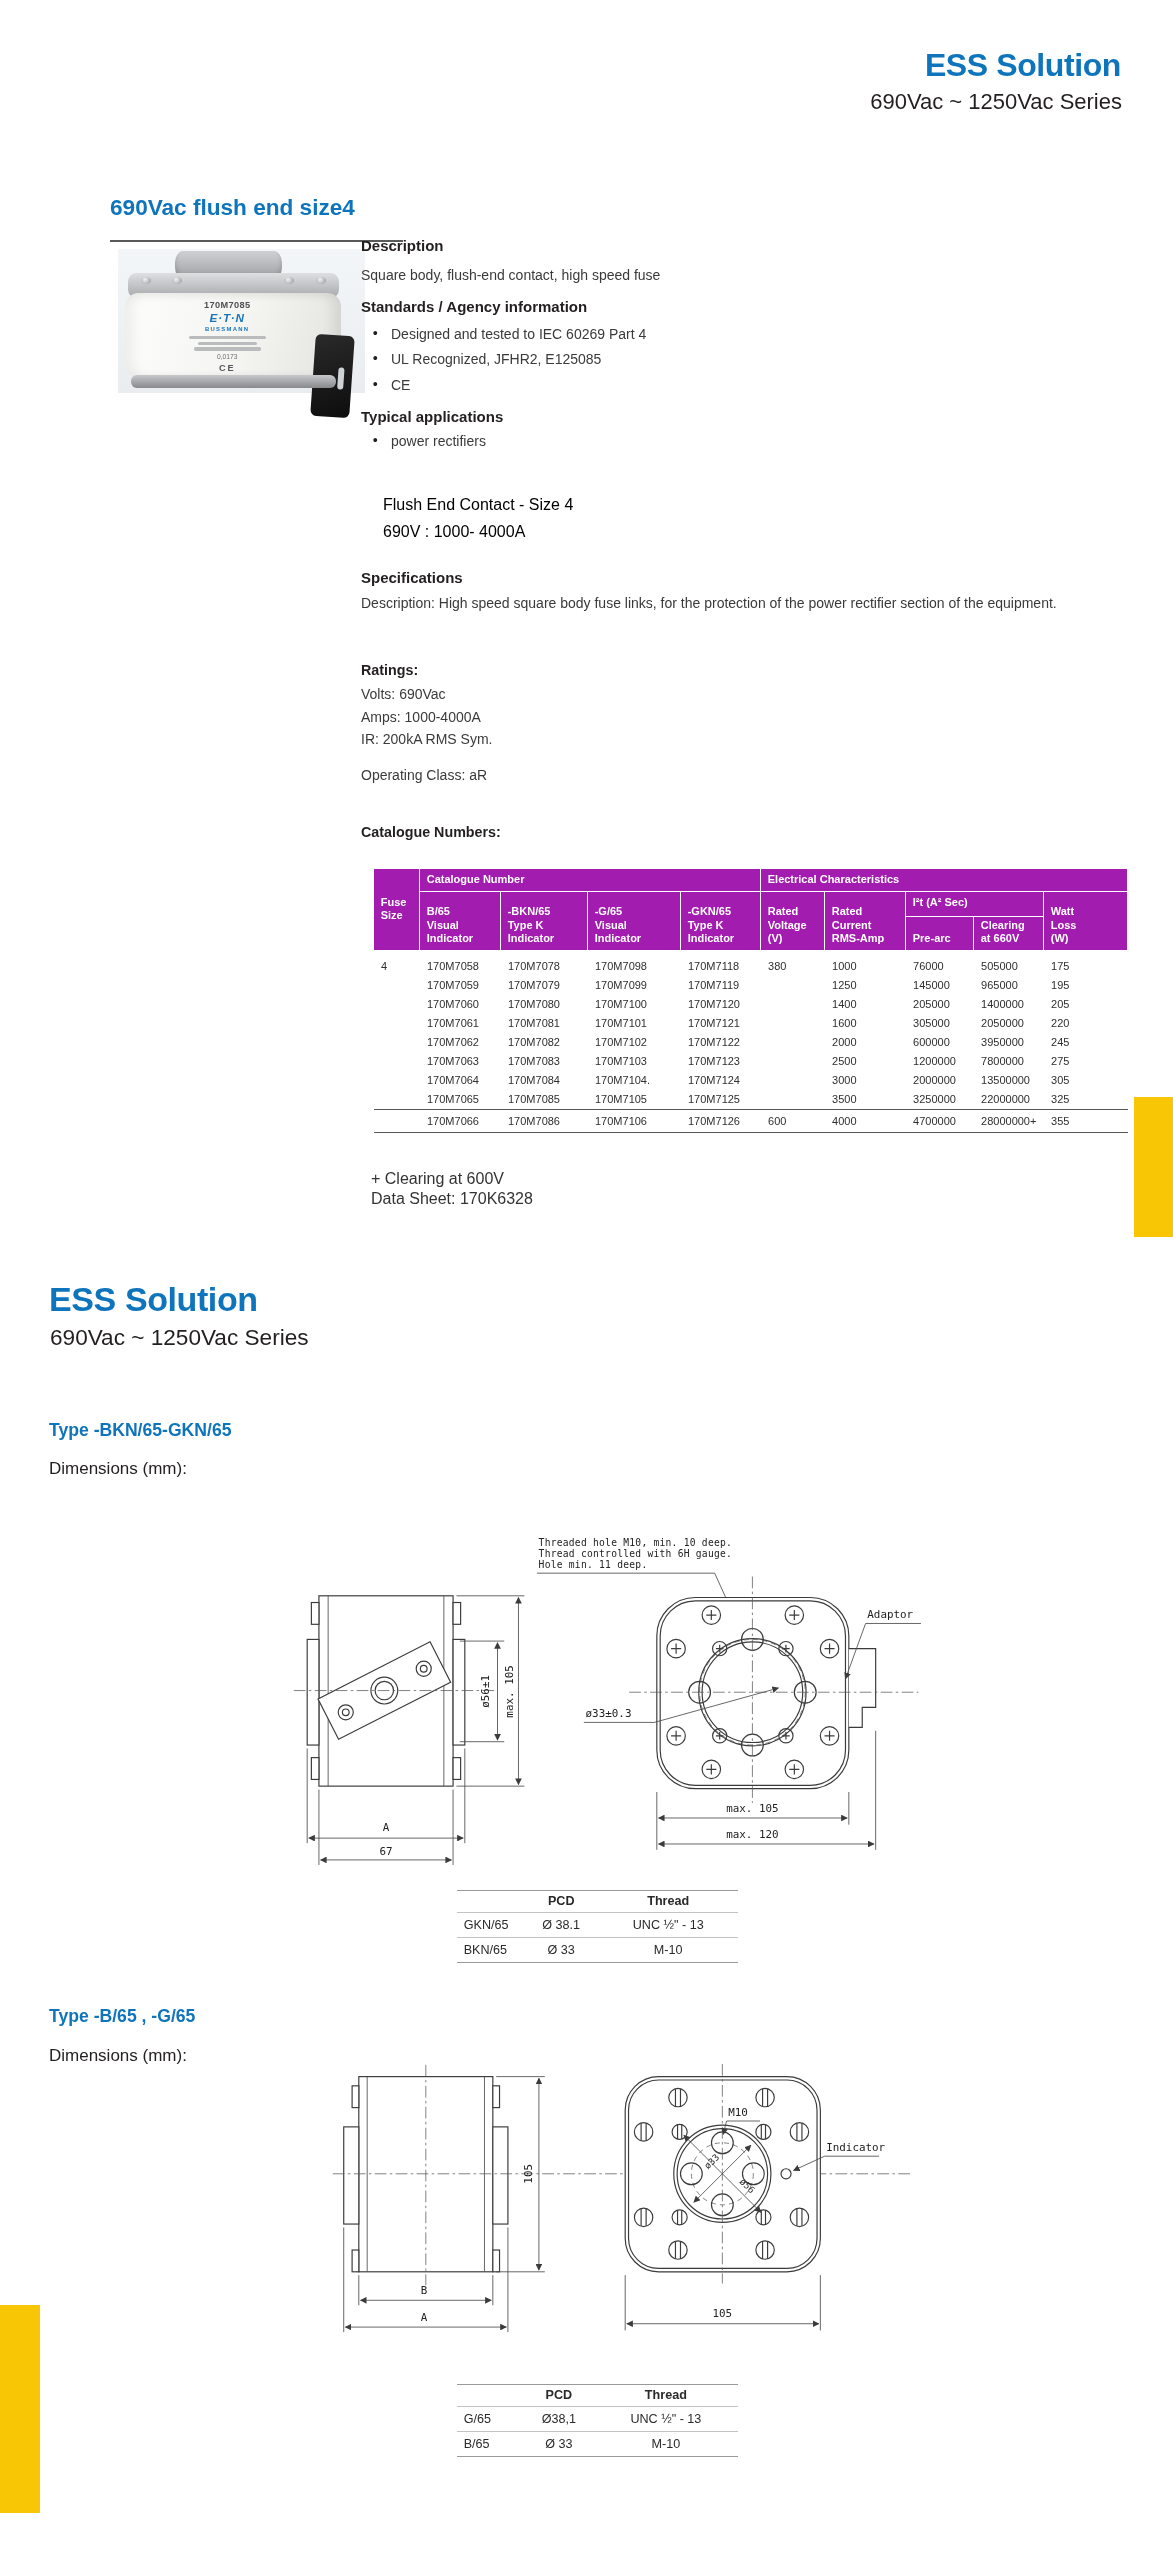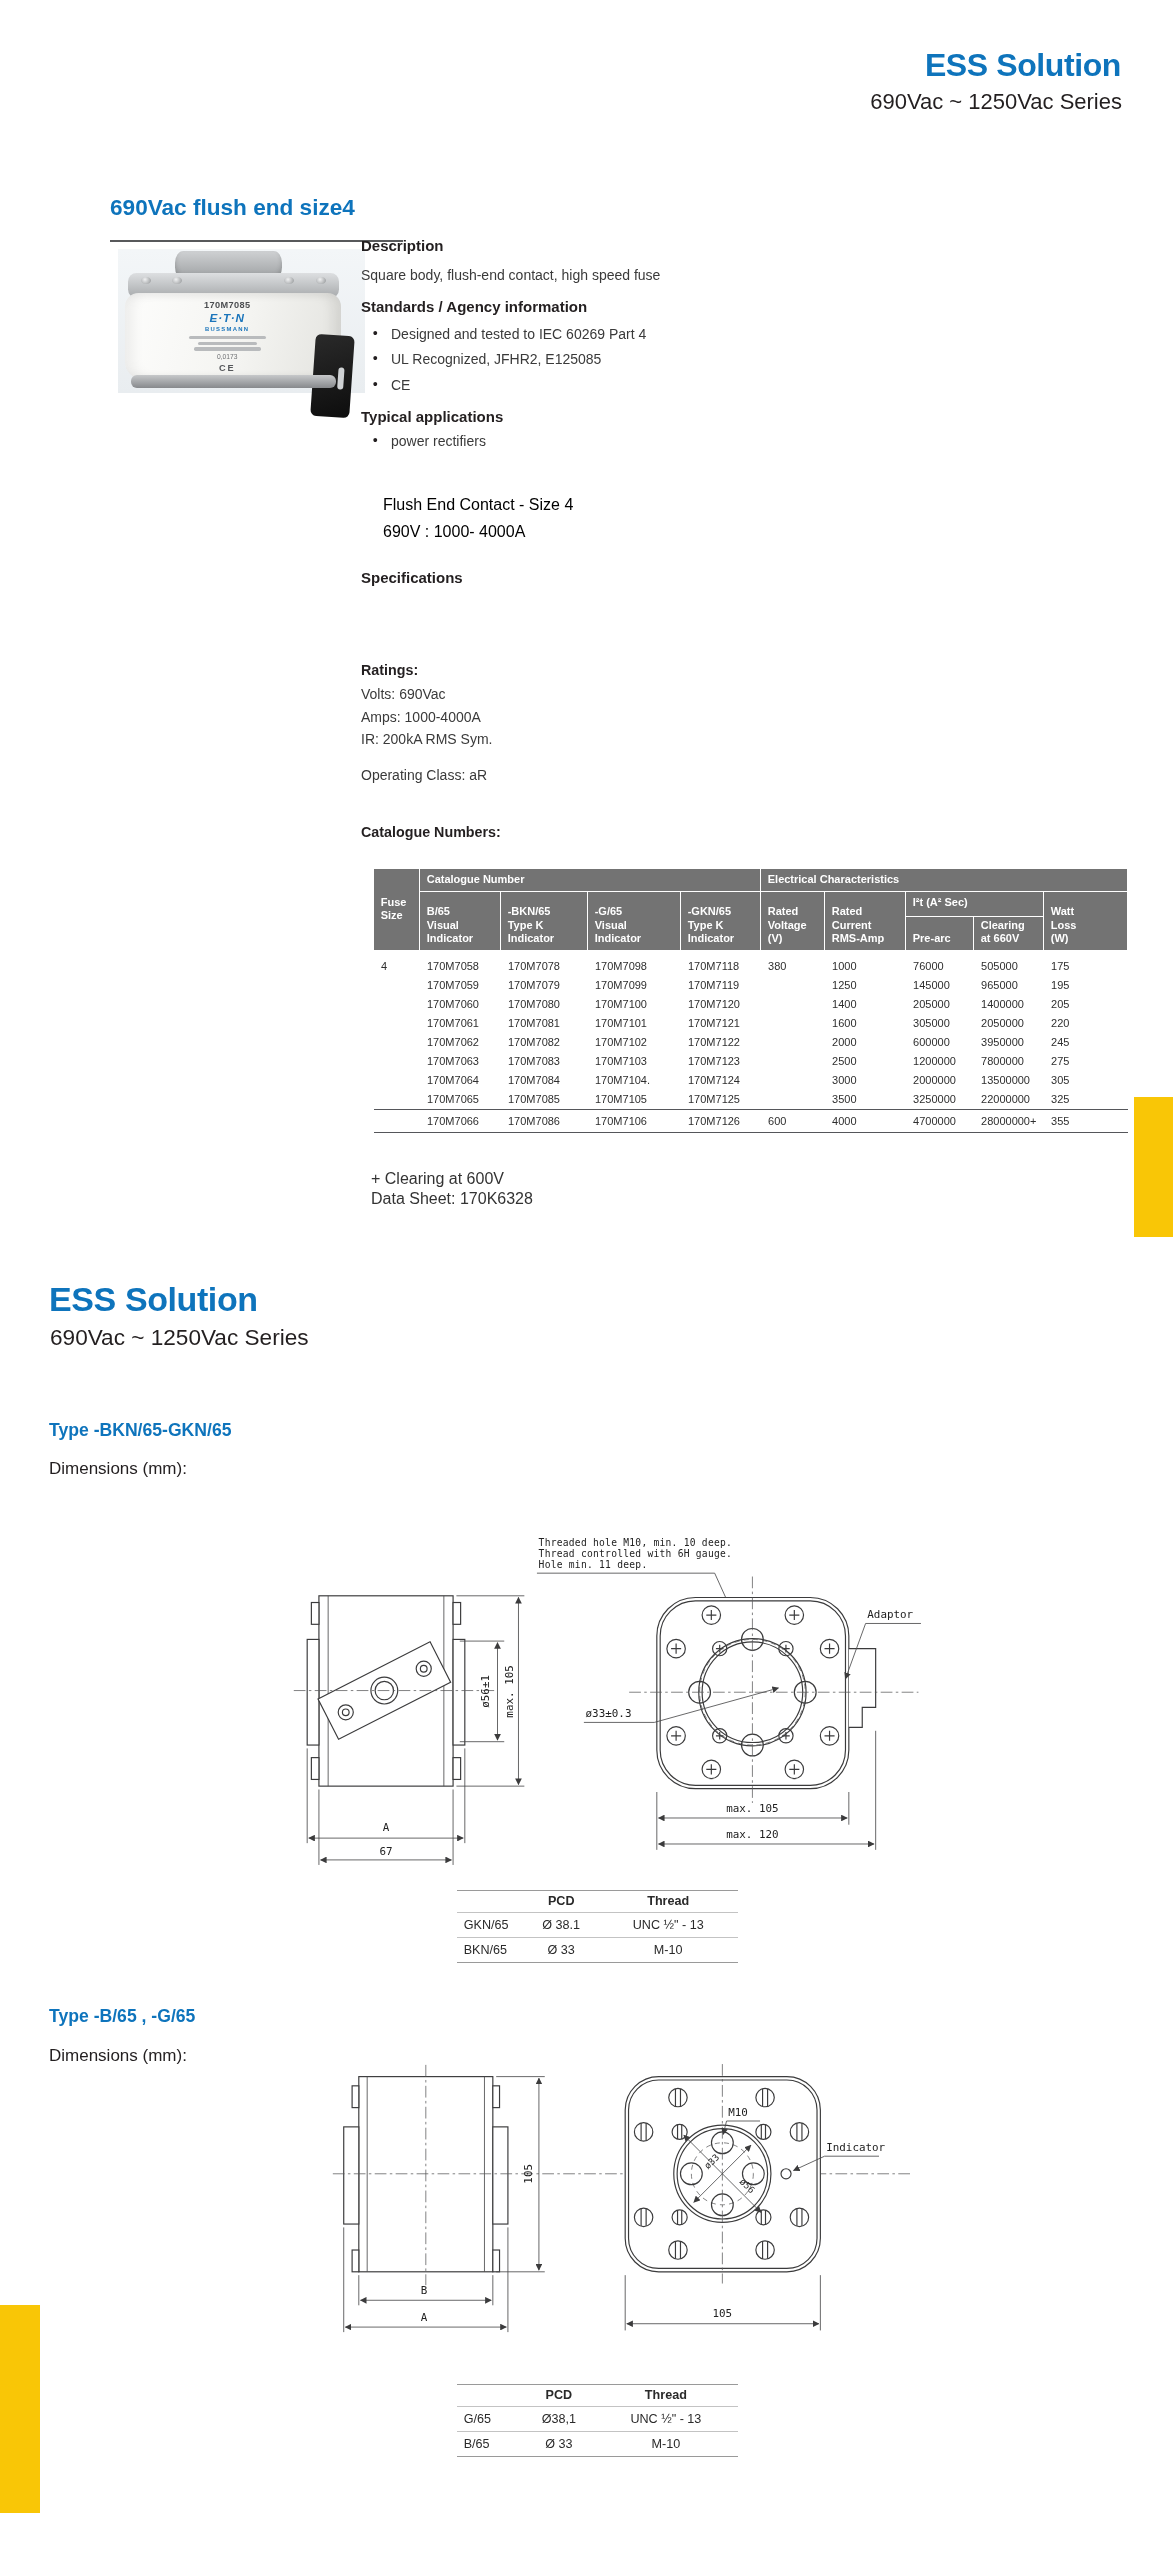--- a/index.html
+++ b/index.html
@@ -38,21 +38,21 @@
   
   .rc{position:absolute;left:361px;}
   .h-black{font-size:15px;font-weight:bold;color:#231f20;}
   .txt{font-size:14px;color:#3a3a3a;}
   .h-blue{font-size:16px;font-weight:normal;color:#000000;margin-left:22px;}
   .bullet{position:absolute;left:371px;font-size:14px;color:#3a3a3a;padding-left:20px;}
   .bullet::before{content:"•";position:absolute;left:1.7px;top:-0.8px;font-size:14.3px;color:#231f20;}
   
   table.cat{position:absolute;left:373px;top:868px;border-collapse:collapse;table-layout:fixed;
             width:753px;font-size:11px;}
-  table.cat thead th{background:#737373;color:#fff;font-weight:bold;text-align:left;
+  table.cat thead th{background:#a21caf;color:#fff;font-weight:bold;text-align:left;
             vertical-align:bottom;padding:1.7px 1.7px 4.2px 6.7px;border:1.7px solid #fff;
             white-space:pre-line;line-height:1.22;font-size:11px;}
   table.cat thead tr.grp th{vertical-align:middle;height:18.4px;padding:1.7px 1.7px 1.7px 6.7px;}
   table.cat thead th.i2t{vertical-align:middle;height:18.4px;}
   table.cat tbody td{padding:0 0 0 7.5px;height:19px;line-height:19px;color:#2e2e2e;
             white-space:nowrap;overflow:hidden;}
   table.cat tbody tr:first-child td{padding-top:5.9px;}
   table.cat tbody tr.last-row td{border-top:1px solid #55565a;border-bottom:1.7px solid #55565a;
             height:22px;line-height:22px;}
   .footnote{position:absolute;left:371px;font-size:16px;color:#333;margin-top:23px;}
@@ -128,20 +128,21 @@
   <div class="bullet" style="top:351px">UL Recognized, JFHR2, E125085</div>
   <div class="bullet" style="top:377px">CE</div>
 
   <div class="rc h-black" style="top:408px">Typical applications</div>
   <div class="bullet" style="top:433px">power rectifiers</div>
 
   <div class="rc h-blue" style="top:496px">Flush End Contact - Size 4</div>
   <div class="rc h-blue" style="top:523px">690V : 1000- 4000A</div>
 
   <div class="rc h-black" style="top:569px">Specifications</div>
+  <div class="rc txt" style="top:592px;width:742px;line-height:22px">Description: High speed square body fuse links, for the protection of the power rectifier section of the equipment.</div>
 
   <div class="rc h-black" style="top:662px;font-size:14.3px">Ratings:</div>
   <div class="rc txt" style="top:686px">Volts: 690Vac</div>
   <div class="rc txt" style="top:709px">Amps: 1000-4000A</div>
   <div class="rc txt" style="top:731px">IR: 200kA RMS Sym.</div>
   <div class="rc txt" style="top:767px">Operating Class: aR</div>
 
   <div class="rc h-black" style="top:824px;font-size:14.3px">Catalogue Numbers:</div>
 
   <table class="cat">

